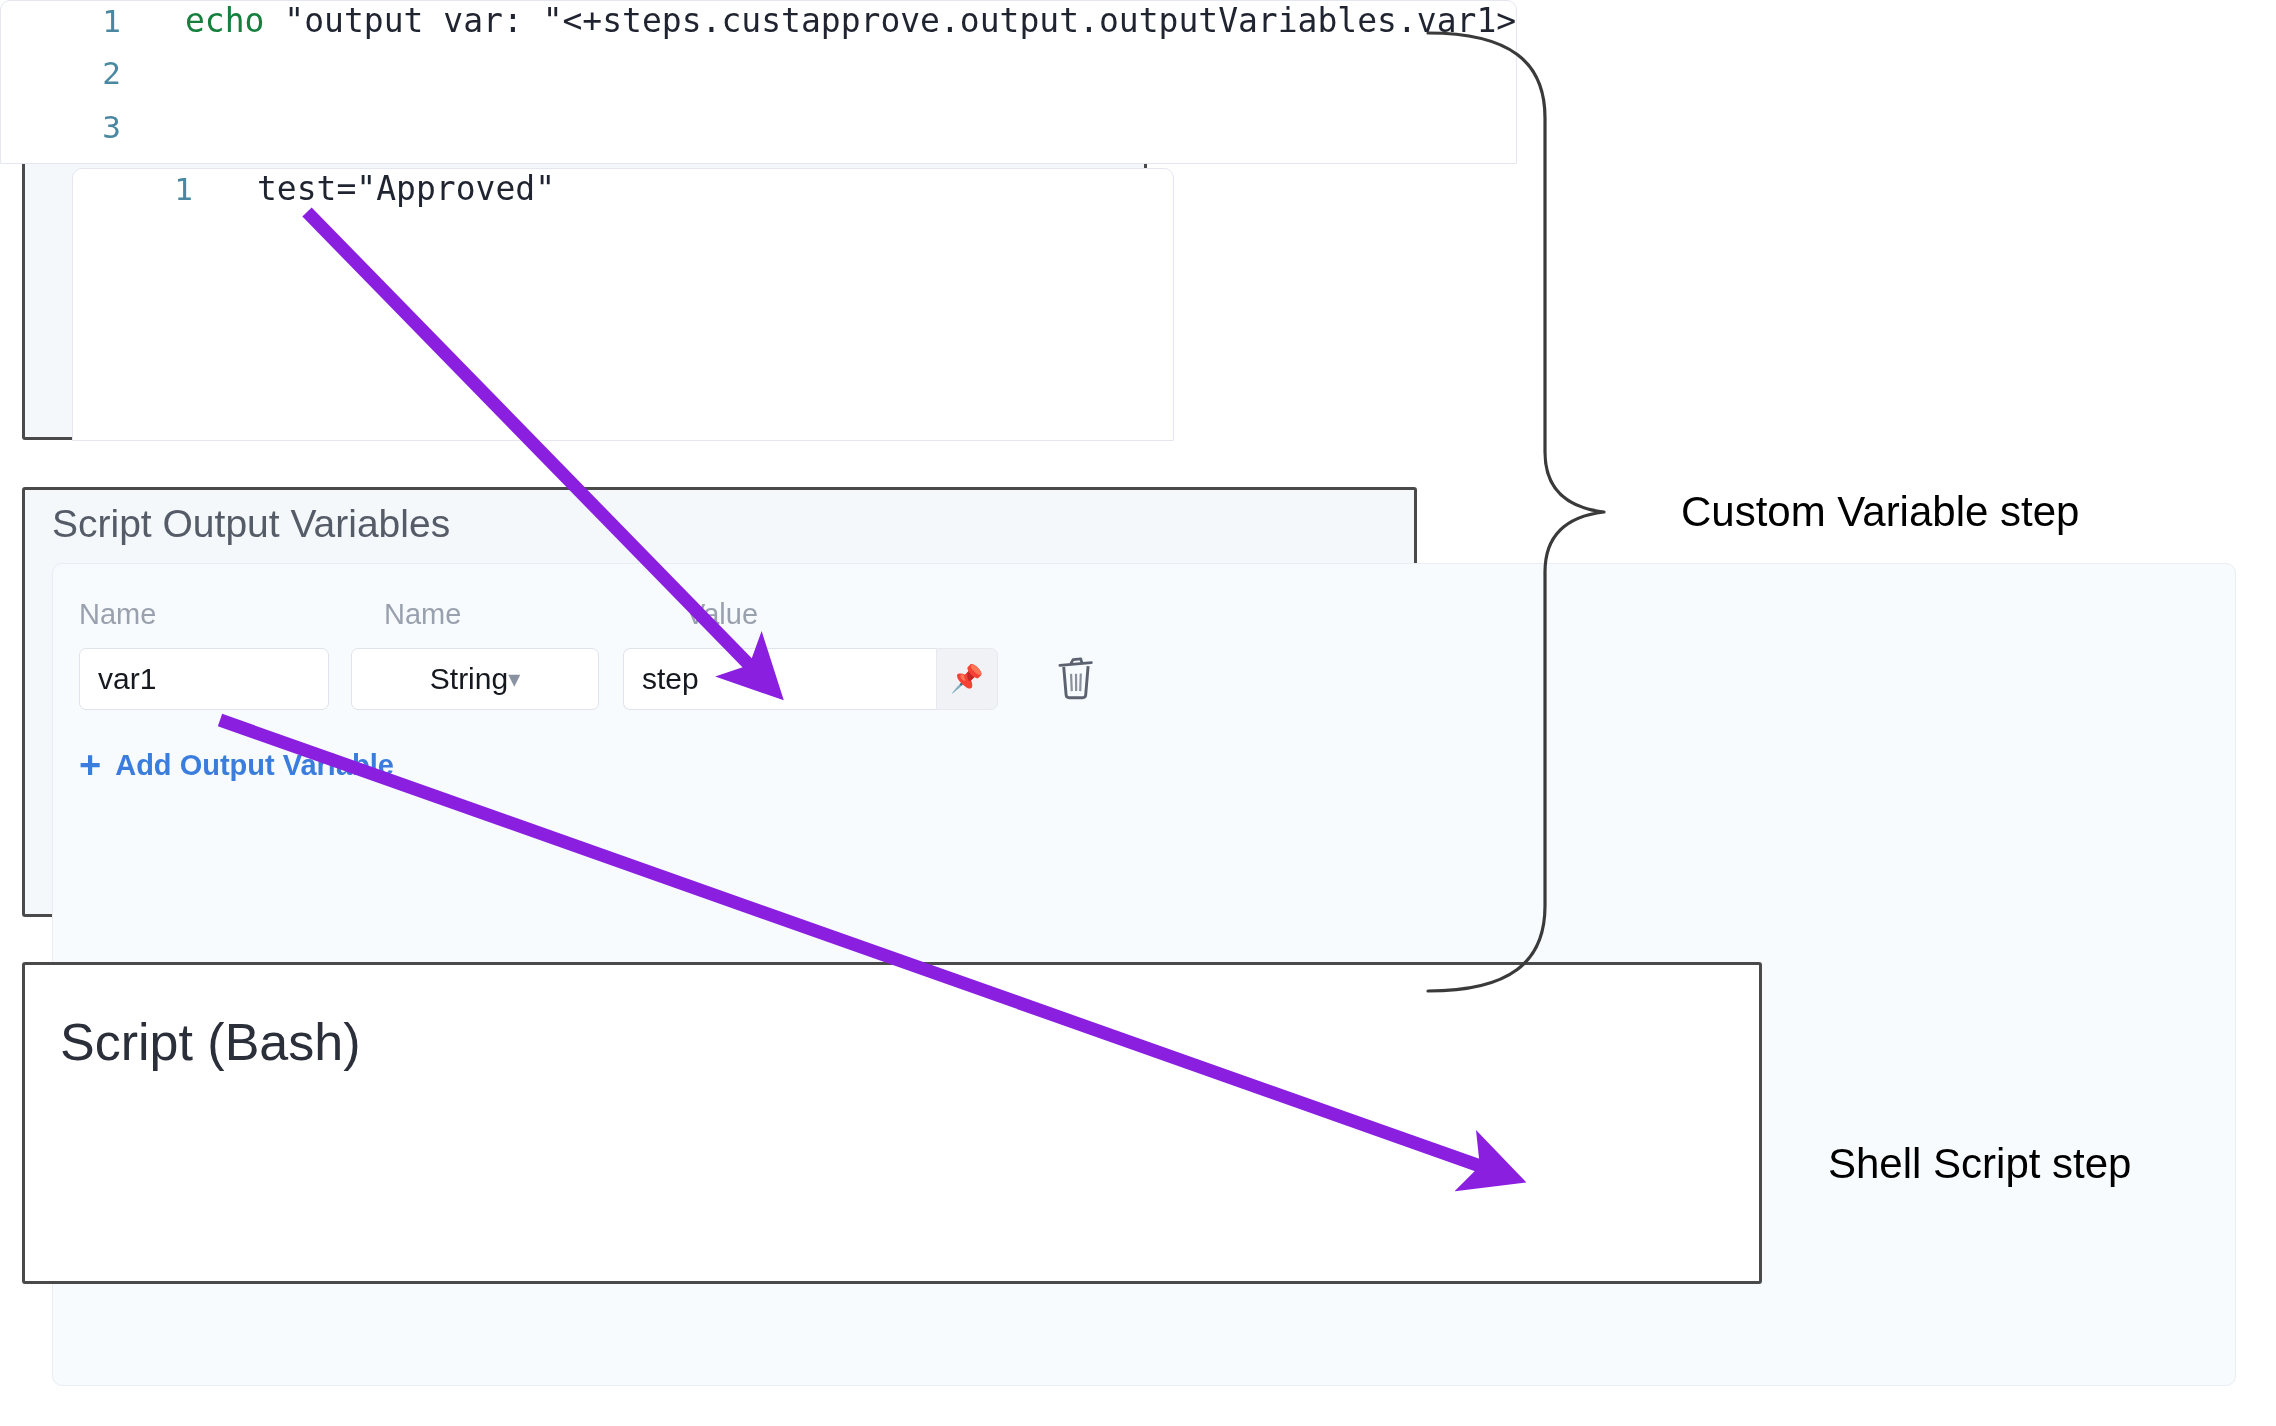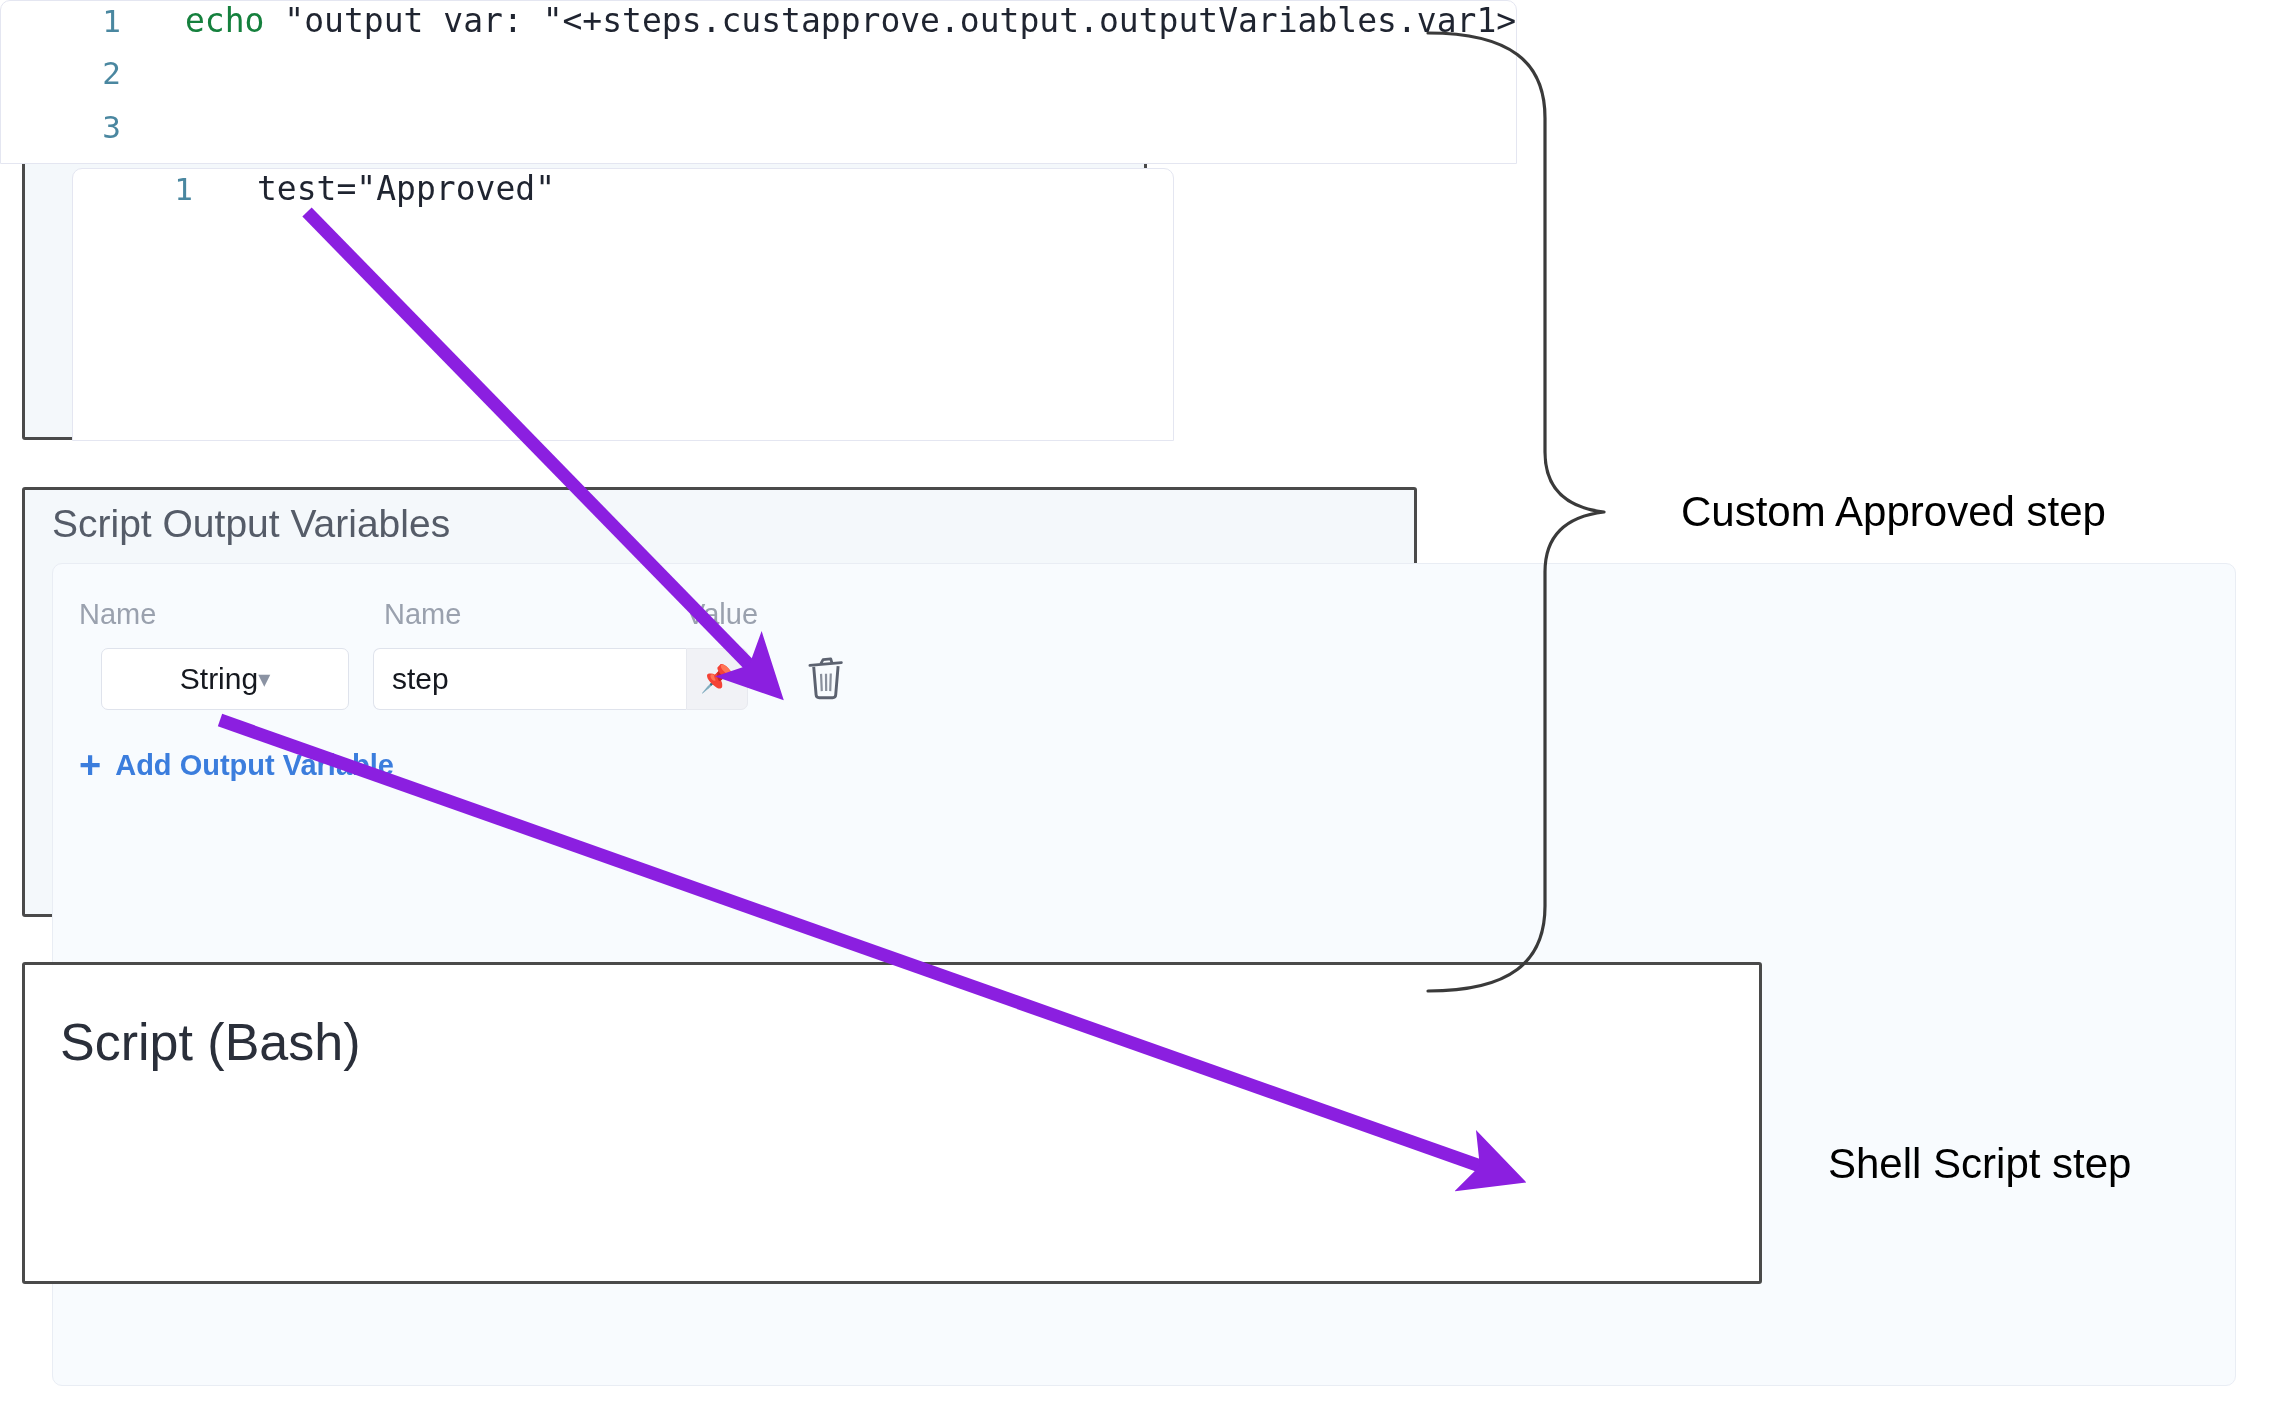--- a/index.html
+++ b/index.html
@@ -258,20 +258,21 @@
   <div class="outvars-title">Script Output Variables</div>
 
   <div class="outvars-card">
     <div class="col-headers">
       <div class="ch-name">Name</div>
       <div class="ch-type">Name</div>
       <div class="ch-value">Value</div>
     </div>
 
     <div class="var-row">
+      <div class="txt-input" id="input-name">var1</div>
 
       <div class="select-box">
         <span>String</span>
         <span class="chev">▾</span>
       </div>
 
       <div class="value-group">
         <div class="txt-input" id="input-value">step</div>
         <div class="pin-attach">
           <span class="pin-glyph">📌</span>
@@ -306,21 +307,21 @@
     <div class="code-line">
       <span class="ln">2</span>
       <span class="code-text"></span>
     </div>
     <div class="code-line">
       <span class="ln">3</span>
       <span class="code-text"></span>
     </div>
   </div>
 
-  <div class="anno-label" id="label-custom-approval">Custom Approved step</div>
+  <div class="anno-label" id="label-custom-approval">Custom Variable step</div>
   <div class="anno-label" id="label-shell-script">Shell Script step</div>
 
   <svg class="overlay">
     <defs>
       <marker id="ah" markerWidth="5" markerHeight="5" refX="2.6" refY="2.5" orient="auto" markerUnits="strokeWidth">
         <path d="M0,0 L5,2.5 L0,5 L1.2,2.5 Z" fill="#8B1FE0"></path>
       </marker>
     </defs>
 
     <line x1="307" y1="212" x2="762" y2="678" stroke="#8B1FE0" stroke-width="13" marker-end="url(#ah)"></line>

